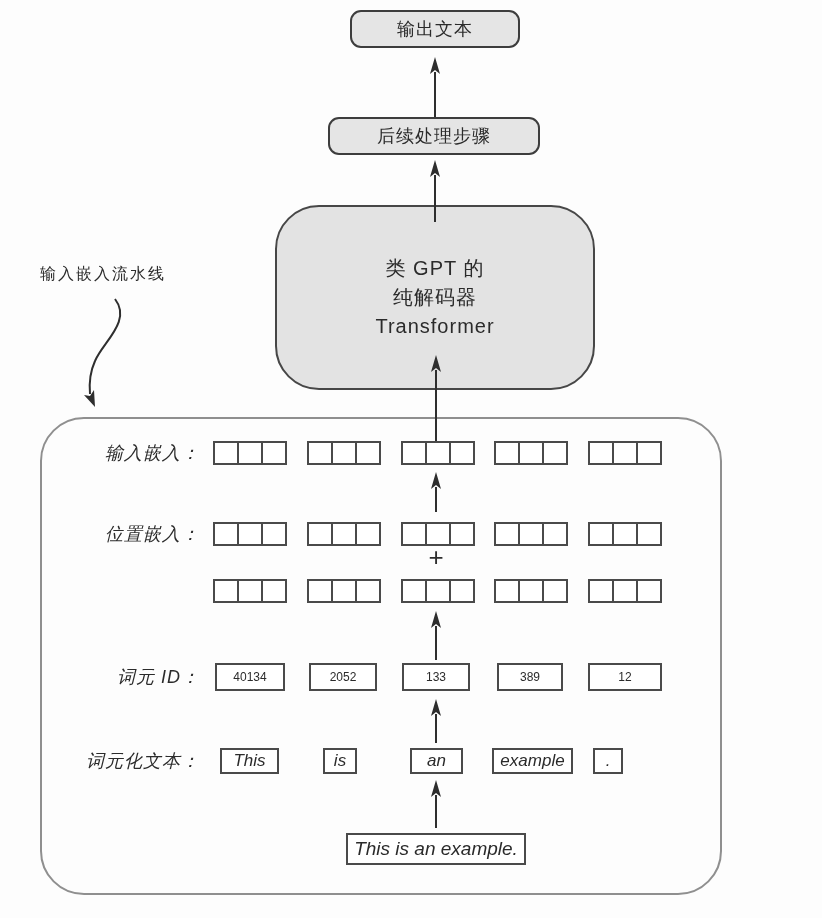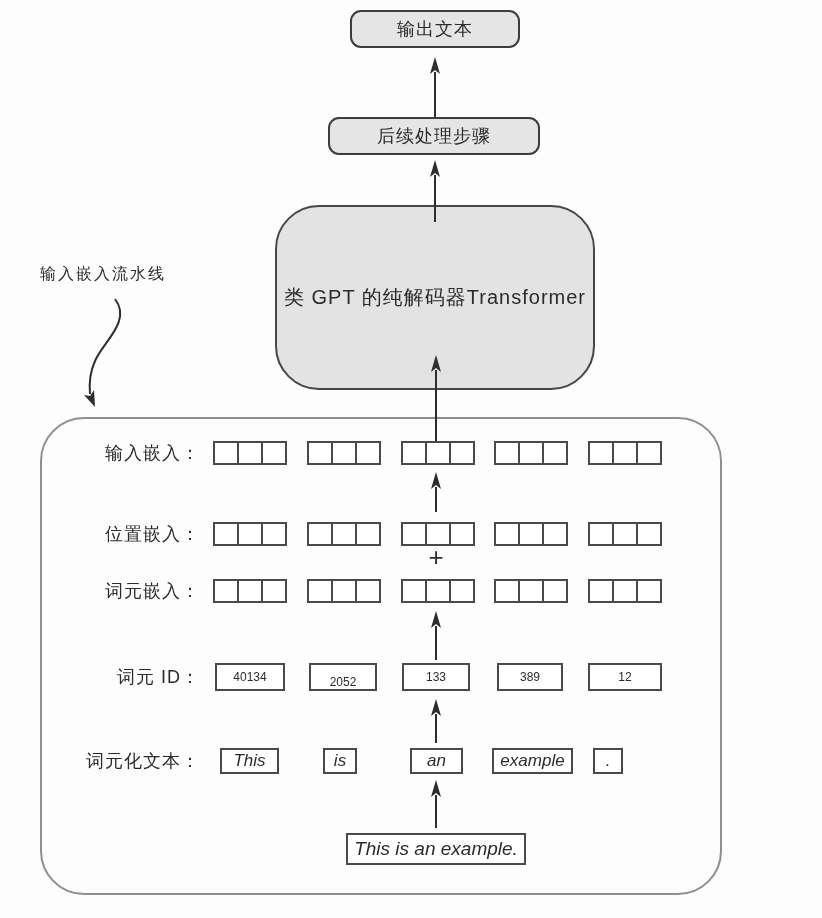--- a/index.html
+++ b/index.html
@@ -9,31 +9,31 @@
     overflow:hidden;
   }
   .rbox{
     position:absolute;border:2px solid #3d3d3d;border-radius:11px;background:#e5e5e5;
     display:flex;align-items:center;justify-content:center;
     font-size:18px;letter-spacing:1px;box-sizing:border-box;
   }
   .transformer{
     position:absolute;left:275px;top:205px;width:320px;height:185px;
     border:2.5px solid #474747;border-radius:44px;background:#e3e3e3;
-    display:flex;flex-direction:row;align-items:center;justify-content:center;
+    display:flex;flex-direction:column;align-items:center;justify-content:center;
     font-size:20px;line-height:1.45;letter-spacing:1px;box-sizing:border-box;
   }
   .pipeline-label{position:absolute;left:40px;top:264px;font-size:16px;letter-spacing:2px;}
   .container{
     position:absolute;left:40px;top:417px;width:682px;height:478px;
     border:2px solid #8f8f8f;border-radius:44px;background:transparent;box-sizing:border-box;
   }
   .row-label{
     position:absolute;left:40px;width:160px;text-align:right;
-    font-size:18px;line-height:26px;letter-spacing:1px;white-space:nowrap;
+    font-size:18px;line-height:26px;letter-spacing:1px;white-space:nowrap;font-style:italic;
   }
   .cells-row{
     position:absolute;left:213px;width:449px;
     display:flex;justify-content:space-between;
   }
   .cell-group{display:flex;}
   .cell{width:26px;height:24px;border:2px solid #4a4a4a;background:#ffffff;box-sizing:border-box;}
   .cell + .cell{margin-left:-2px;}
   .vbox{
     position:absolute;border:2px solid #4a4a4a;background:#ffffff;
@@ -66,21 +66,20 @@
     <div>纯解码器</div>
     <div>Transformer</div>
   </div>
 
   <div class="pipeline-label">输入嵌入流水线</div>
 
   <div class="container"></div>
 
   <div class="row-label" style="top:440px;">输入嵌入：</div>
   <div class="row-label" style="top:521px;">位置嵌入：</div>
-  <div class="row-label" style="top:578px;">词元嵌入：</div>
   <div class="row-label" style="top:664px;">词元 ID：</div>
   <div class="row-label" style="top:748px;">词元化文本：</div>
 
   <div class="cells-row" style="top:441px;">
       <div class="cell-group">
         <div class="cell"></div>
         <div class="cell"></div>
         <div class="cell"></div>
       </div>
       <div class="cell-group">
@@ -157,21 +156,21 @@
         <div class="cell"></div>
         <div class="cell"></div>
       </div>
     </div>
 
   <div class="plus">+</div>
 
   <div class="vbox id-box" style="left:215px;top:663px;width:70px;height:28px;">
     <span>40134</span>
   </div>
-  <div class="vbox id-box" style="left:309px;top:663px;width:68px;height:28px;align-items:flex-end;">
+  <div class="vbox id-box" style="left:309px;top:663px;width:68px;height:28px;">
     <span>2052</span>
   </div>
   <div class="vbox id-box" style="left:402px;top:663px;width:68px;height:28px;">
     <span>133</span>
   </div>
   <div class="vbox id-box" style="left:497px;top:663px;width:66px;height:28px;">
     <span>389</span>
   </div>
   <div class="vbox id-box" style="left:588px;top:663px;width:74px;height:28px;">
     <span>12</span>

